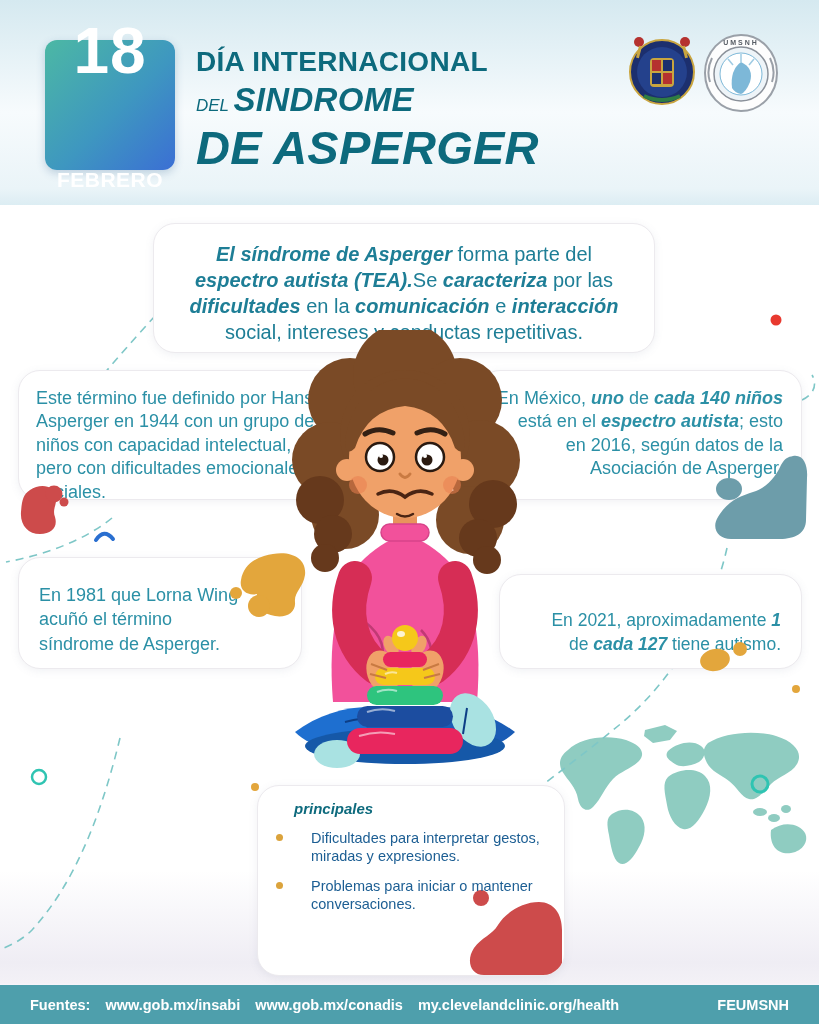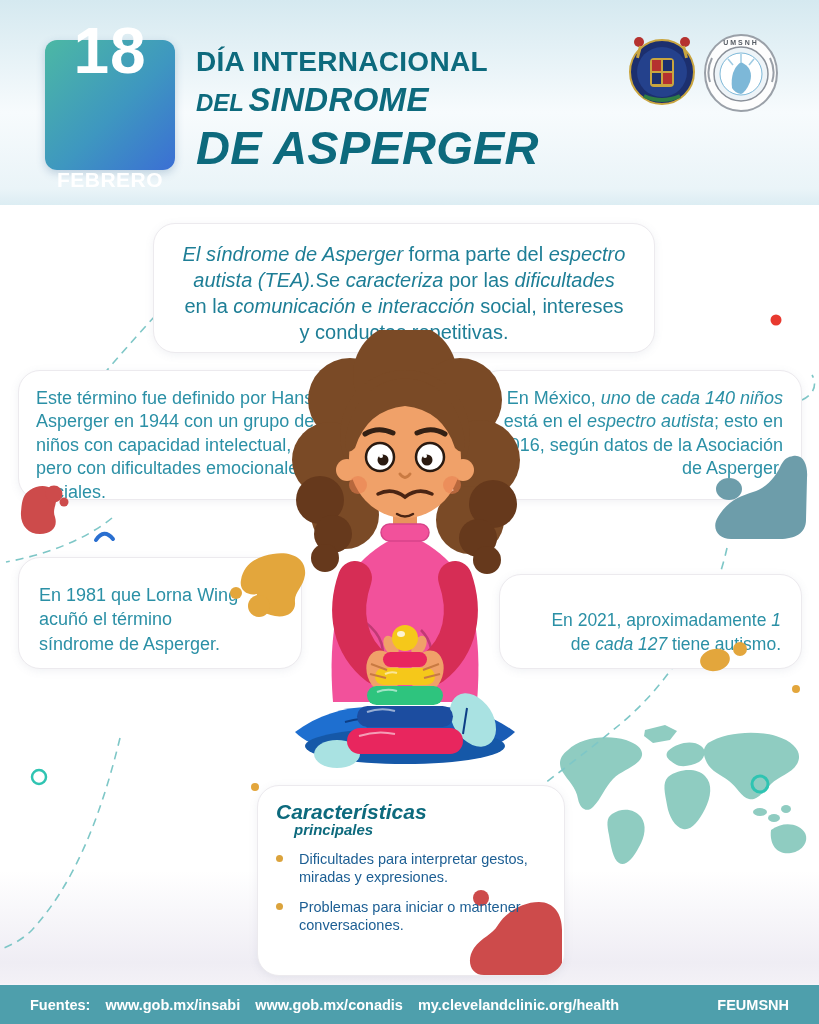--- a/index.html
+++ b/index.html
@@ -14,42 +14,42 @@
   .date-badge { position:absolute; left:45px; top:40px; width:130px; height:130px; border-radius:12px;
     background:linear-gradient(135deg,#4cb8a4 0%, #3e97c0 55%, #3b6fd4 100%);
     display:flex; flex-direction:column; align-items:center; justify-content:center;
     box-shadow:0 3px 8px rgba(40,90,140,.25); color:#fff;gap:36px; }
   .date-day { font-size:64px; font-weight:bold; line-height:1; letter-spacing:1px; }
   .date-rule { width:92px; height:5px; background:#fff; margin:7px 0 6px; border-radius:2px; }
   .date-month { font-size:21px; font-weight:bold; letter-spacing:.5px; }
   .title-block { position:absolute; left:196px; top:46px; color:#0d6a7d; }
   .t1 { font-size:28px; font-weight:bold; letter-spacing:.3px; }
   .t2 { margin-top:3px; }
-  .t2 .del { font-size:24px; font-weight:bold; font-style:italic; }
+  .t2 .del { font-size:17px; font-weight:normal; font-style:italic; }
   .t2 .rest { font-size:33px; font-weight:bold; font-style:italic; letter-spacing:.3px; }
   .t3 { font-size:47px; font-weight:bold; font-style:italic; letter-spacing:.2px; margin-top:1px; }
   
   .card { position:absolute; background:#fff; border:1.5px solid #eceaee; border-radius:22px;
     box-shadow:0 2px 8px rgba(110,120,145,.10); z-index:2; }
   .card-intro { left:153px; top:223px; width:502px; height:130px; padding:17px 26px;
     font-size:20px; line-height:1.3; color:#1e7e96; text-align:center; }
   .card-l1 { left:18px; top:370px; width:323px; height:130px; padding:16px 12px 16px 17px;
     font-size:18px; line-height:1.3; color:#2b90a6; }
   .card-r1 { left:478px; top:370px; width:324px; height:130px; padding:16px 18px 16px 14px;
     font-size:18px; line-height:1.3; color:#2b90a6; text-align:right; }
   .card-l2 { left:18px; top:557px; width:284px; height:112px; padding:25px 62px 20px 20px;
     font-size:18px; line-height:1.35; color:#2b90a6; }
   .card-r2 { left:499px; top:574px; width:303px; height:95px; padding:34px 20px 20px 30px;
     font-size:17.5px; line-height:1.35; color:#2b90a6; text-align:right; }
-  .rich .b { font-weight:normal; font-style:italic; }
+  .rich .b { font-weight:bold; font-style:italic; }
   .card-feat { left:257px; top:785px; width:308px; height:191px; padding:15px 18px; overflow:hidden; }
   .feat-title { color:#0d6a7d; font-size:21px; font-weight:bold; font-style:italic; line-height:1; }
   .feat-sub { color:#0d6a7d; font-size:15px; font-weight:bold; font-style:italic; margin:-1px 0 0 18px; }
   .feat-list { list-style:none; margin-top:12px; position:relative; z-index:2; }
-  .feat-list li { display:flex; gap:16px; margin-bottom:12px; }
+  .feat-list li { display:flex; gap:28px; margin-bottom:12px; }
   .dot { flex:0 0 auto; width:7px; height:7px; border-radius:50%; background:#dba33c; margin-top:5px; }
   .feat-text { font-size:14.5px; line-height:1.25; color:#1c5e93; }
   .feat-blob { position:absolute; right:0; bottom:0; z-index:1; }
   
   .layer { position:absolute; left:0; top:0; pointer-events:none; }
   .z1 { z-index:1; } .z5 { z-index:5; } .z6 { z-index:6; }
   
   .footer { position:absolute; left:0; top:985px; width:819px; height:39px; background:#4e9fac;
     display:flex; align-items:center; justify-content:space-between; padding:6px 30px; z-index:10;
     color:#fff; font-weight:bold; font-size:14.5px; }
@@ -129,21 +129,20 @@
     </svg>
   </div>
 
   <div class="card card-intro rich"><span class="b">El síndrome de Asperger</span><span> forma parte del </span><span class="b">espectro autista (TEA).</span><span>Se </span><span class="b">caracteriza</span><span> por las </span><span class="b">dificultades</span><span> en la </span><span class="b">comunicación</span><span> e </span><span class="b">interacción</span><span> social, intereses y conductas repetitivas.</span></div>
   <div class="card card-l1"> Este término fue definido por Hans Asperger en 1944 con un grupo de niños con capacidad intelectual, pero con dificultades emocionales y sociales.</div>
   <div class="card card-r1 rich"><span>En México, </span><span class="b">uno</span><span> de </span><span class="b">cada 140 niños</span><span> está en el </span><span class="b">espectro autista</span><span>; esto en 2016, según datos de la Asociación de Asperger.</span></div>
   <div class="card card-l2">En 1981 que Lorna Wing acuñó el término síndrome de Asperger.</div>
   <div class="card card-r2 rich"><span>En 2021, aproximadamente </span><span class="b">1</span><span> de </span><span class="b">cada 127</span><span> tiene autismo.</span></div>
 
   <div class="card card-feat">
-    <div class="feat-title">Características</div>
     <div class="feat-sub">principales</div>
     <ul class="feat-list">
       <li>
           <span class="dot"></span>
           <span class="feat-text">Dificultades para interpretar gestos, miradas y expresiones.</span>
         </li>
       <li>
           <span class="dot"></span>
           <span class="feat-text">Problemas para iniciar o mantener conversaciones.</span>
         </li>

